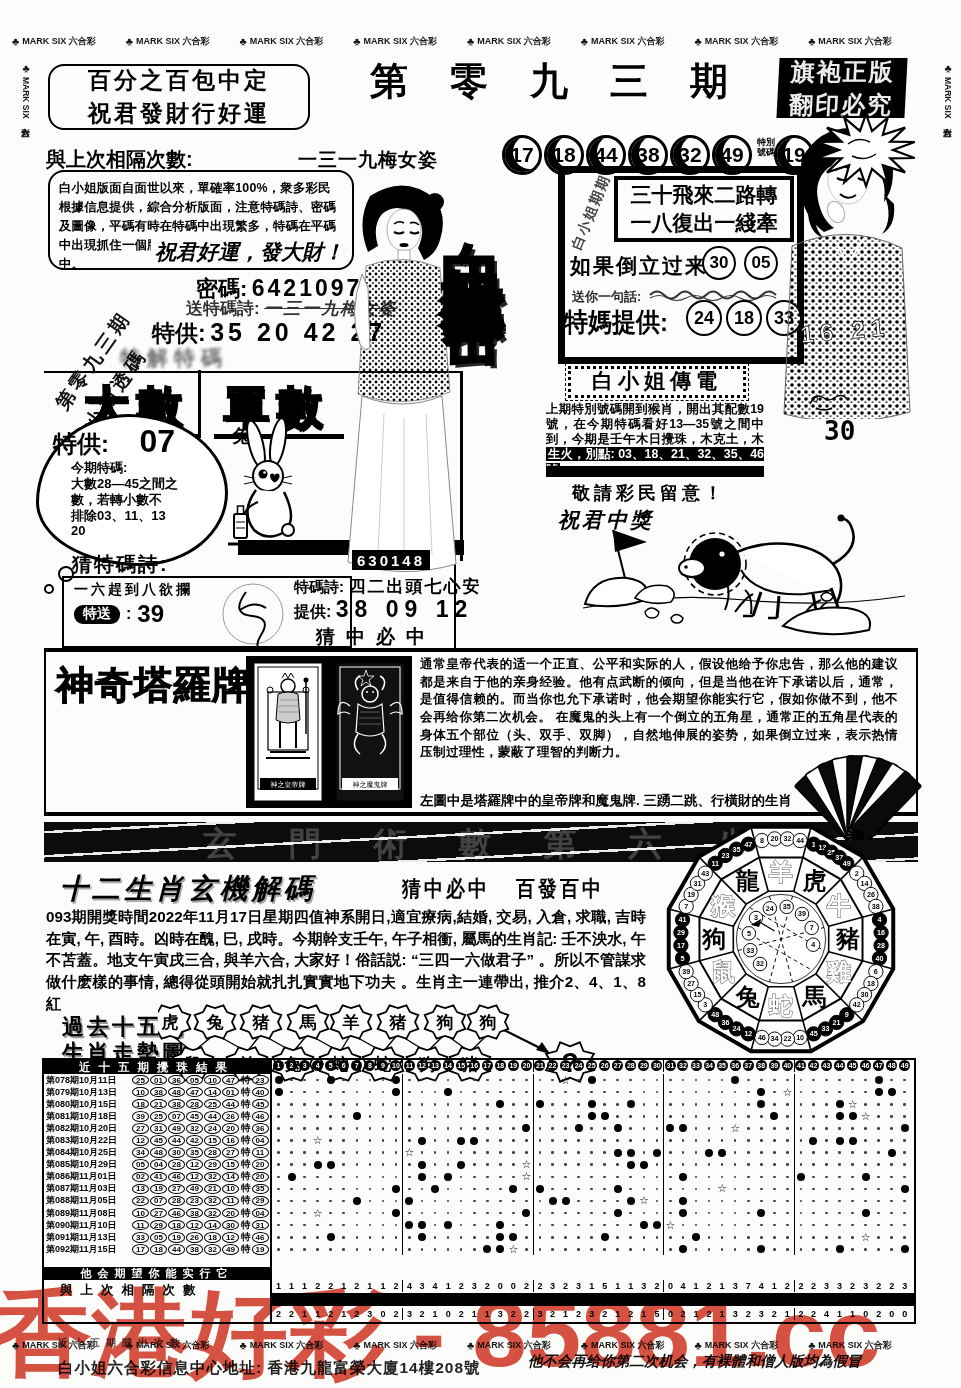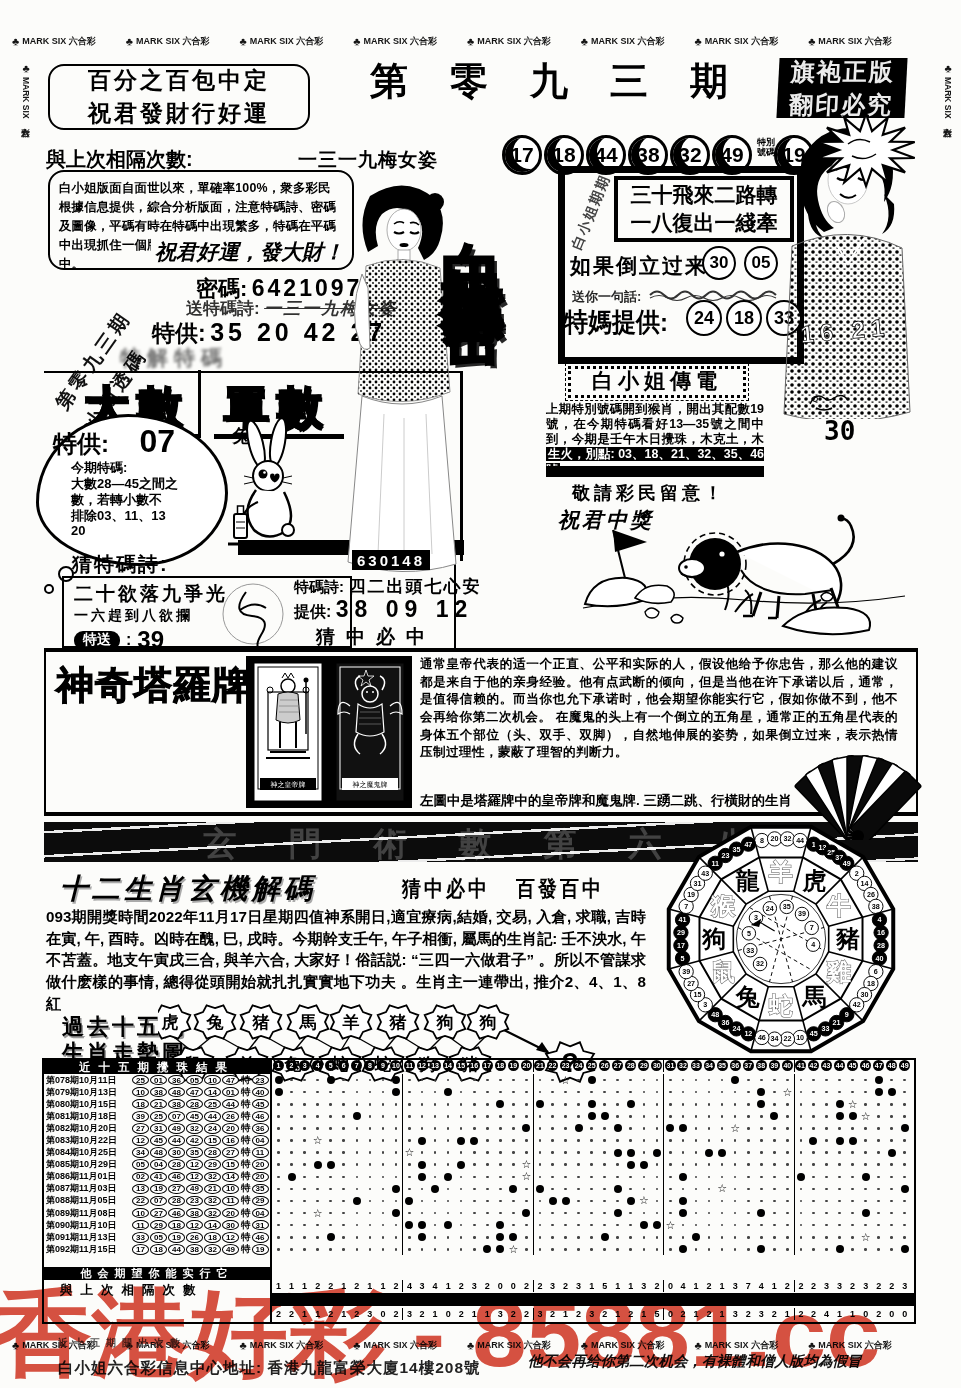--- a/index.html
+++ b/index.html
@@ -218,21 +218,20 @@
     <rect x="11.5" y="88" width="6" height="9" fill="#fff" stroke="#000" stroke-width="1.5"></rect>
     <rect x="8" y="96" width="13" height="24" rx="2" fill="#fff" stroke="#000" stroke-width="2"></rect>
     <path d="M10,104 h9 M10,110 h9" stroke="#000" stroke-width="1"></path>
     <circle cx="62" cy="112" r="6" fill="#fff" stroke="#000" stroke-width="2"></circle>
     <path d="M2,126 H92" stroke="#000" stroke-width="3"></path>
   </svg>
   <div class="abs hline" style="left:238px;top:540px;width:226px;height:15px"></div>
 
   <div class="abs bb" style="left:72px;top:551px;font-size:20px;letter-spacing:2px">猜特碼詩:</div>
   <div class="abs" style="left:62px;top:576px;width:290px;height:72px;border:2.5px solid #000;padding:3px 10px">
-    <div class="b script" style="font-size:19px;letter-spacing:3px;font-style:normal">二十欲落九爭光</div>
     <div class="b script" style="font-size:14px;letter-spacing:3px;font-style:normal">一六趕到八欲攔</div>
     <div style="display:flex;align-items:center;gap:6px;margin-top:1px">
       <span class="pill" style="width:46px;height:19px;font-size:14px">特送</span>
       <span class="bb" style="font-size:16px">:</span>
       <span class="bb" style="font-size:24px">39</span>
     </div>
   </div>
   <div class="abs vline" style="left:454px;top:548px;width:2px;height:100px"></div>
 
   <svg class="abs" style="left:332px;top:182px" width="140" height="400" viewBox="0 0 140 400">

